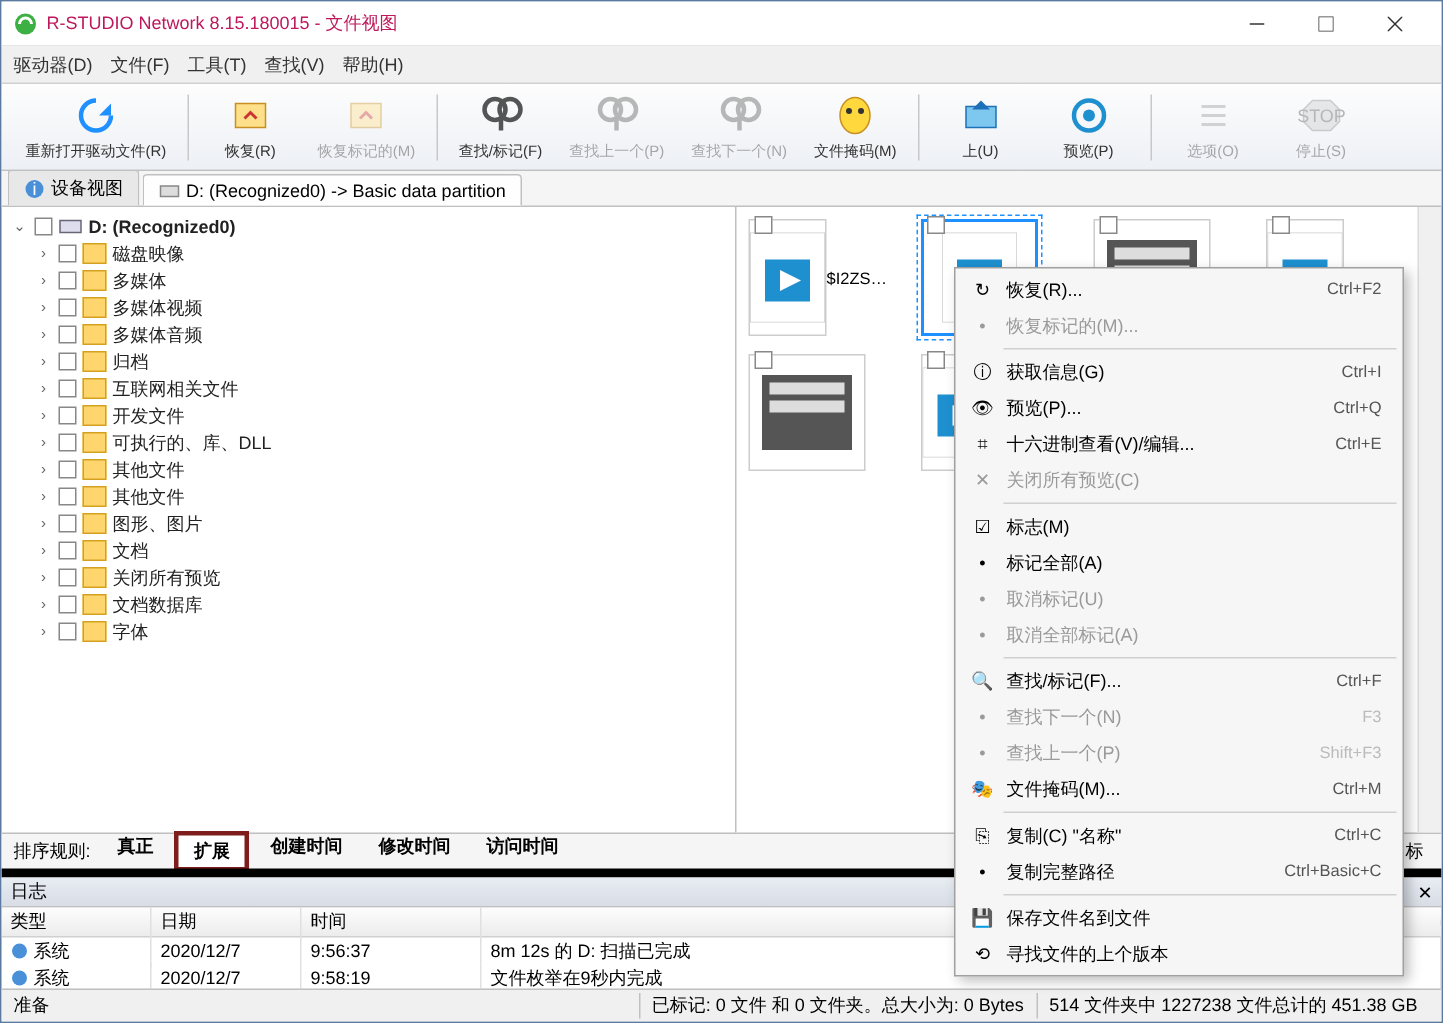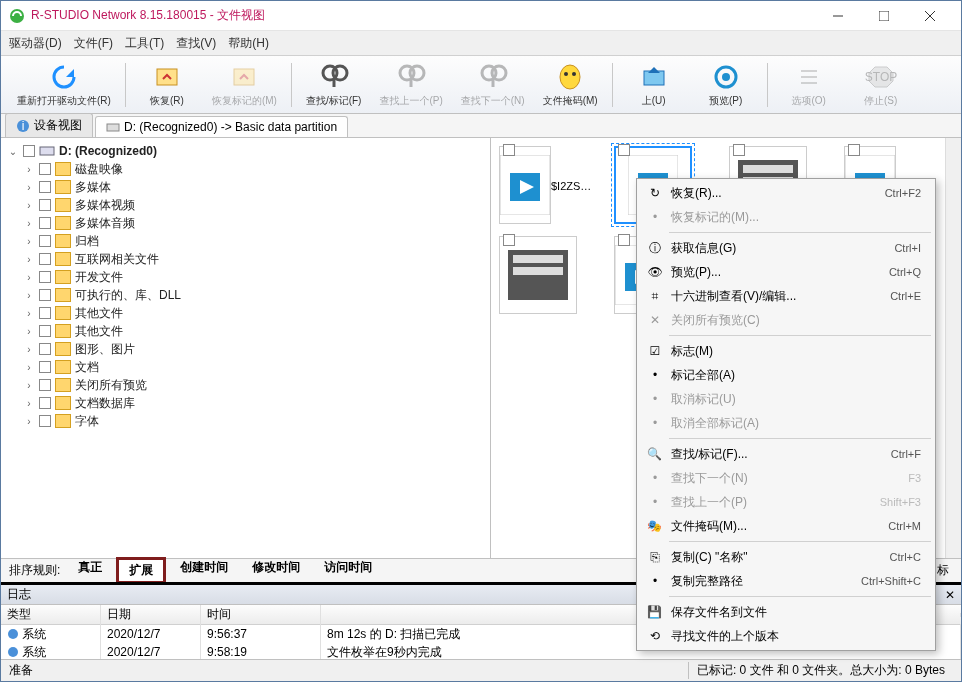--- a/index.html
+++ b/index.html
@@ -32,21 +32,21 @@
 .filepanel { flex: 1; padding: 6px 8px; overflow: hidden; position: relative; }
 .file-grid { display: flex; flex-wrap: wrap; gap: 10px 20px; align-content: flex-start; }
 .file-item { width: 95px; display: flex; align-items: center; position: relative; }
 .file-item .cb { position: absolute; top: 0; left: 4px; width: 12px; height: 12px; border: 1px solid #888; background: #fff; }
 .file-thumb { width: 78px; height: 78px; border: 1px solid #ccc; background: #fff; display: flex; align-items: center; justify-content: center; margin-top: 2px; }
 .file-item.sel .file-thumb { border: 2px solid #1e90ff; outline: 1px dashed #1e90ff; outline-offset: 2px; }
 .file-label { font-size: 11px; text-align: center; margin-top: 4px; max-width: 100px; overflow: hidden; text-overflow: ellipsis; white-space: nowrap; }
 .sort-row { height: 24px; border-top: 1px solid #c0c0c0; display: flex; align-items: center; padding: 0 8px; gap: 8px; background: #f5f5f5; font-size: 11px; }
 .sort-row .sbtn { padding: 2px 10px; font-weight: bold; }
 .sort-row .sbtn.active { background: #fff; border: 3px solid #7f1d1d; }
-.logpanel { border-top: 3px solid #000000; }
+.logpanel { border-top: 6px solid #000000; }
 .logbar { height: 20px; background: linear-gradient(#e8ecf3,#d8dde6); border-bottom: 1px solid #c0c0c0; display: flex; align-items: center; justify-content: space-between; padding: 0 6px; }
 .loggrid { height: 54px; overflow: hidden; }
 .loghead { display: flex; background: linear-gradient(#fdfdfd,#ececec); border-bottom: 1px solid #d0d0d0; height: 20px; align-items: center; }
 .loghead div, .logrow div { padding: 2px 6px; border-right: 1px solid #e0e0e0; }
 .logrow { display: flex; height: 18px; align-items: center; }
 .c1{width:100px}.c2{width:100px}.c3{width:120px}.c4{flex:1}
 .status { height: 22px; background: #f0f0f0; border-top: 1px solid #c0c0c0; display: flex; align-items: center; padding: 0 8px; font-size: 11px; }
 .status .seg { padding: 0 8px; border-left: 1px solid #c0c0c0; }
 .ctxmenu { position: absolute; top: 178px; left: 636px; width: 300px; background: #f6f6f6; border: 1px solid #a0a0a0; box-shadow: 3px 3px 8px rgba(0,0,0,0.25); z-index: 1000; padding: 2px; }
 .ctx-row { height: 24px; display: flex; align-items: center; padding: 0 4px; }
@@ -453,20 +453,21 @@
           <div class="c4">文件枚举在9秒内完成</div>
         </div>
       </div>
   </div>
 </div>
 
 <div class="status">
   <span>准备</span>
   <span style="flex:1"></span>
   <span class="seg">已标记: 0 文件 和 0 文件夹。总大小为: 0 Bytes</span>
+  <span class="seg">514 文件夹中 1227238 文件总计的 451.38 GB</span>
 </div>
 
 <div class="ctxmenu" id="ctxmenu">
     <div class="ctx-row">
       <span class="cicon">↻</span>
       <span class="ctxt">恢复(R)...</span>
       <span class="short">Ctrl+F2</span>
     </div>
     <div class="ctx-row disabled">
       <span class="cicon">•</span>
@@ -532,21 +533,21 @@
     </div>
     <div class="ctx-sep"></div>
     <div class="ctx-row">
       <span class="cicon">⎘</span>
       <span class="ctxt">复制(C) "名称"</span>
       <span class="short">Ctrl+C</span>
     </div>
     <div class="ctx-row">
       <span class="cicon">•</span>
       <span class="ctxt">复制完整路径</span>
-      <span class="short">Ctrl+Shift+C</span>
+      <span class="short">Ctrl+Basic+C</span>
     </div>
     <div class="ctx-sep"></div>
     <div class="ctx-row">
       <span class="cicon">💾</span>
       <span class="ctxt">保存文件名到文件</span>
     </div>
     <div class="ctx-row">
       <span class="cicon">⟲</span>
       <span class="ctxt">寻找文件的上个版本</span>
     </div>

